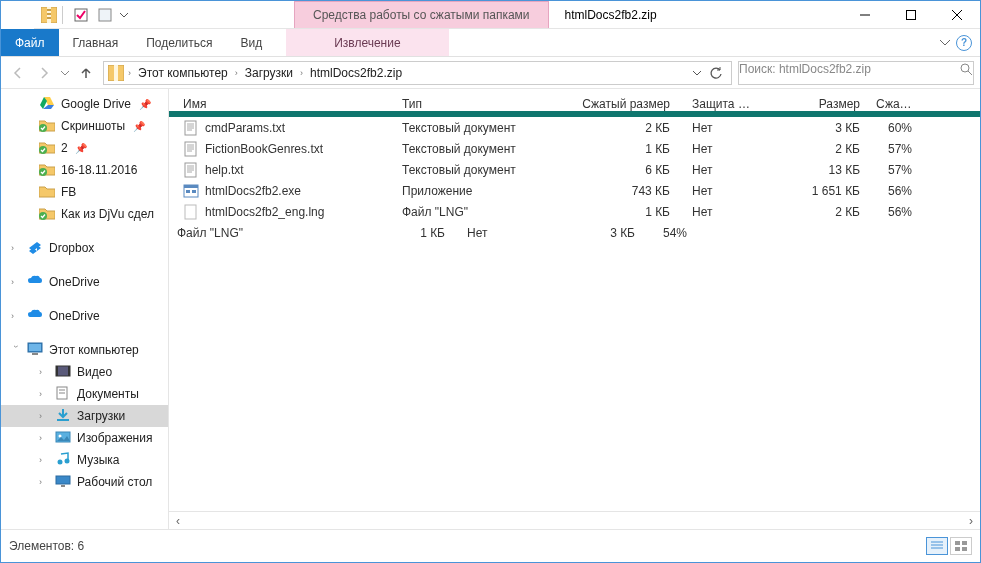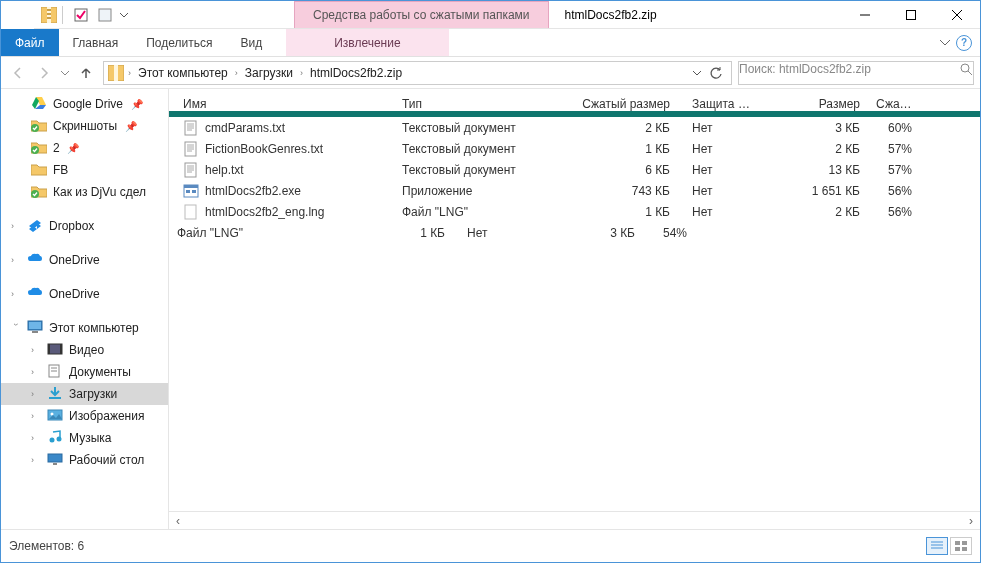--- a/index.html
+++ b/index.html
@@ -30,21 +30,21 @@
   .bc-sep { color: #777; font-size: 9px; }
   .bc-item { color: #222; padding: 0 3px; }
   .bc-refresh { margin-left: auto; display: flex; align-items: center; gap: 8px; padding-right: 4px; }
   .search-box { width: 236px; border: 1px solid #ccc; height: 24px; display: flex; align-items: flex-start; padding: 0 0; color: #888; }
   .search-box span { flex: 1; }
   .search-box .mag { color: #888; }
 
   .content { flex: 1; display: flex; overflow: hidden; }
   .sidebar { width: 168px; border-right: 1px solid #e5e5e5; overflow-y: auto; padding-top: 4px; }
   .tree-item { display: flex; align-items: center; height: 22px; padding-left: 10px; gap: 6px; color: #222; white-space: nowrap; }
-  .tree-item.indent { padding-left: 30px; }
+  .tree-item.indent { padding-left: 38px; }
   .tree-item.selected { background: #d8d8d8; }
   .tree-item .chev { width: 10px; color: #777; font-size: 9px; }
   .tree-item .pin { color: #888; font-size: 10px; margin-left: 2px; }
   .tree-group { margin-top: 12px; }
   .folder-ico { width: 16px; height: 16px; display: inline-flex; }
 
   .filelist { flex: 1; display: flex; flex-direction: column; overflow: hidden; position: relative; }
   .columns { display: flex; height: 28px; border-bottom: 6px solid #0f766e; align-items: flex-end; color: #333; padding-right: 16px; }
   .col { padding: 0 8px; overflow: hidden; text-overflow: ellipsis; white-space: nowrap; }
   .col-name { width: 225px; padding-left: 14px; }
@@ -232,20 +232,30 @@
               <path d="M2 10 L3.5 11.5 L6 8.5" stroke="#fff" fill="none" stroke-width="1.3"></path>
             </svg>
           </span>
           <span>2</span>
           <span class="pin">📌</span>
         </div>
         <div class="tree-item indent">
           <span class="folder-ico">
             <svg width="16" height="14">
               <path d="M0 3 L6 3 L8 5 L16 5 L16 13 L0 13 Z" fill="#f5c869" stroke="#caa04a"></path>
+              <circle cx="4" cy="10" r="4" fill="#4caf50"></circle>
+              <path d="M2 10 L3.5 11.5 L6 8.5" stroke="#fff" fill="none" stroke-width="1.3"></path>
+            </svg>
+          </span>
+          <span>16-18.11.2016</span>
+        </div>
+        <div class="tree-item indent">
+          <span class="folder-ico">
+            <svg width="16" height="14">
+              <path d="M0 3 L6 3 L8 5 L16 5 L16 13 L0 13 Z" fill="#f5c869" stroke="#caa04a"></path>
             </svg>
           </span>
           <span>FB</span>
         </div>
         <div class="tree-item indent">
           <span class="folder-ico">
             <svg width="16" height="14">
               <path d="M0 3 L6 3 L8 5 L16 5 L16 13 L0 13 Z" fill="#f5c869" stroke="#caa04a"></path>
               <circle cx="4" cy="10" r="4" fill="#4caf50"></circle>
               <path d="M2 10 L3.5 11.5 L6 8.5" stroke="#fff" fill="none" stroke-width="1.3"></path>

